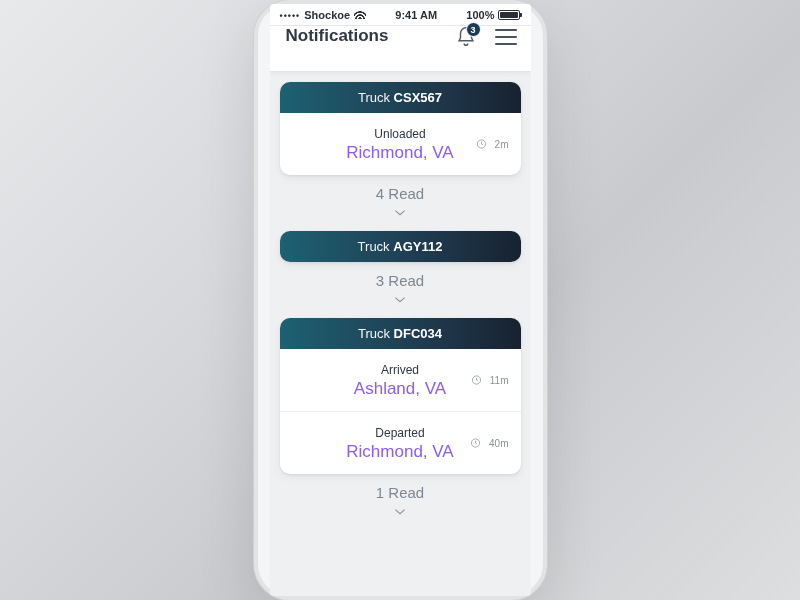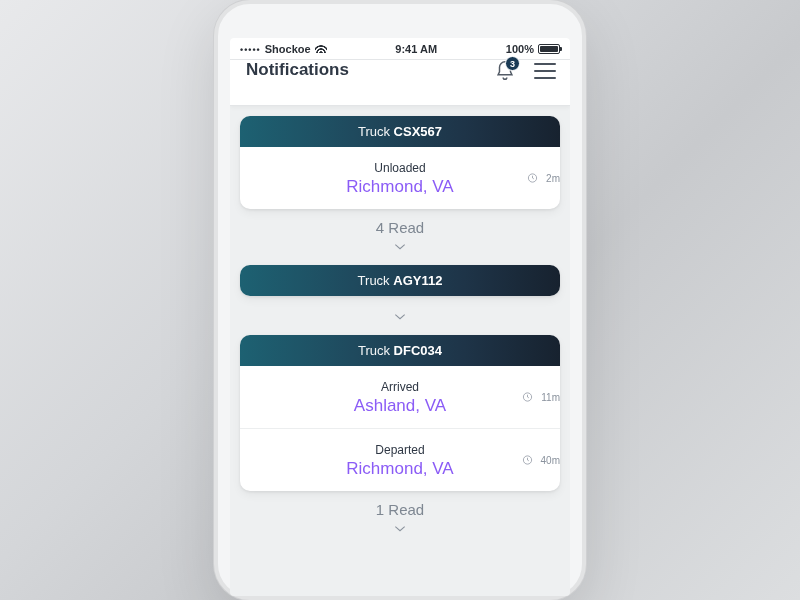--- a/index.html
+++ b/index.html
@@ -3,24 +3,24 @@
 <meta charset="utf-8">
 <style>
   * { box-sizing: border-box; margin: 0; padding: 0; }
   html, body { width: 800px; height: 600px; overflow: hidden; }
   body {
     font-family: -apple-system, "Helvetica Neue", Arial, sans-serif;
     background: linear-gradient(135deg, #e8e9eb 0%, #d4d6d9 40%, #c8cacd 60%, #dcdee0 100%);
     display: flex; align-items: center; justify-content: center;
   }
   .phone {
-    width: 372px; height: 600px; background: #f4f5f6;
+    width: 293px; height: 600px; background: #f4f5f6;
     border-radius: 36px; border: 4px solid #e2e3e4;
     box-shadow: 0 0 0 1px #cfd0d2, 0 20px 60px rgba(0,0,0,.12);
-    padding: 34px 12px 0 12px; position: relative;
+    padding: 0 12px 0 12px; position: relative;
   }
   .screen {
     width: 100%; height: 100%; background: #eef0f1;
     border-radius: 4px; overflow: hidden;
     display: flex; flex-direction: column;
   }
   
   .statusbar {
     height: 22px; background: #fff; display: flex;
     align-items: center; justify-content: space-between;
@@ -72,21 +72,21 @@
     background: linear-gradient(90deg, #1d6172 0%, #1f4a5e 35%, #1e3448 70%, #17222f 100%);
     color:#fff; text-align:center; padding: 8px 0; font-size: 13px;
   }
   .card-header .label { font-weight: 400; opacity:.95;}
   .card-header .id { font-weight: 700; }
   .entry { position:relative; padding: 14px 10px 12px 10px; text-align:center; }
   .entry + .entry { border-top: 1px solid #eceeef; }
   .entry-status { font-size: 12px; color:#2e3744; font-weight:500; }
   .entry-loc { font-size: 17px; color:#8b5cf6; margin-top:2px; }
   .entry-time {
-    position:absolute; right:0; top:50%; transform:translateY(-50%);
+    position:absolute; right:12px; top:50%; transform:translateY(-50%);
     display:flex; align-items:flex-start; gap:8px;
     font-size:10px; color:#8a929d; font-weight:500;
   }
   .clock { width:11px; height:11px; }
   .clock svg { width:11px; height:11px; stroke:#8a929d; fill:none; stroke-width:1.6;}
   .read-row {
     text-align:center; padding: 4px 0 10px 0;
     font-size: 15px; color:#7e8792; font-weight:500;
   }
   .read-row .chev { margin-top:2px; }
@@ -161,20 +161,21 @@
       </div>
 
       <div class="card">
         <div class="card-header">
           <span class="label">Truck</span>
           <span> </span>
           <span class="id">AGY112</span>
         </div>
       </div>
       <div class="read-row">
+        <div>3 Read</div>
         <div class="chev"><svg viewBox="0 0 24 14">
               <path d="M4 3l8 7 8-7"></path>
             </svg></div>
       </div>
 
       <div class="card">
         <div class="card-header">
           <span class="label">Truck</span>
           <span> </span>
           <span class="id">DFC034</span>

